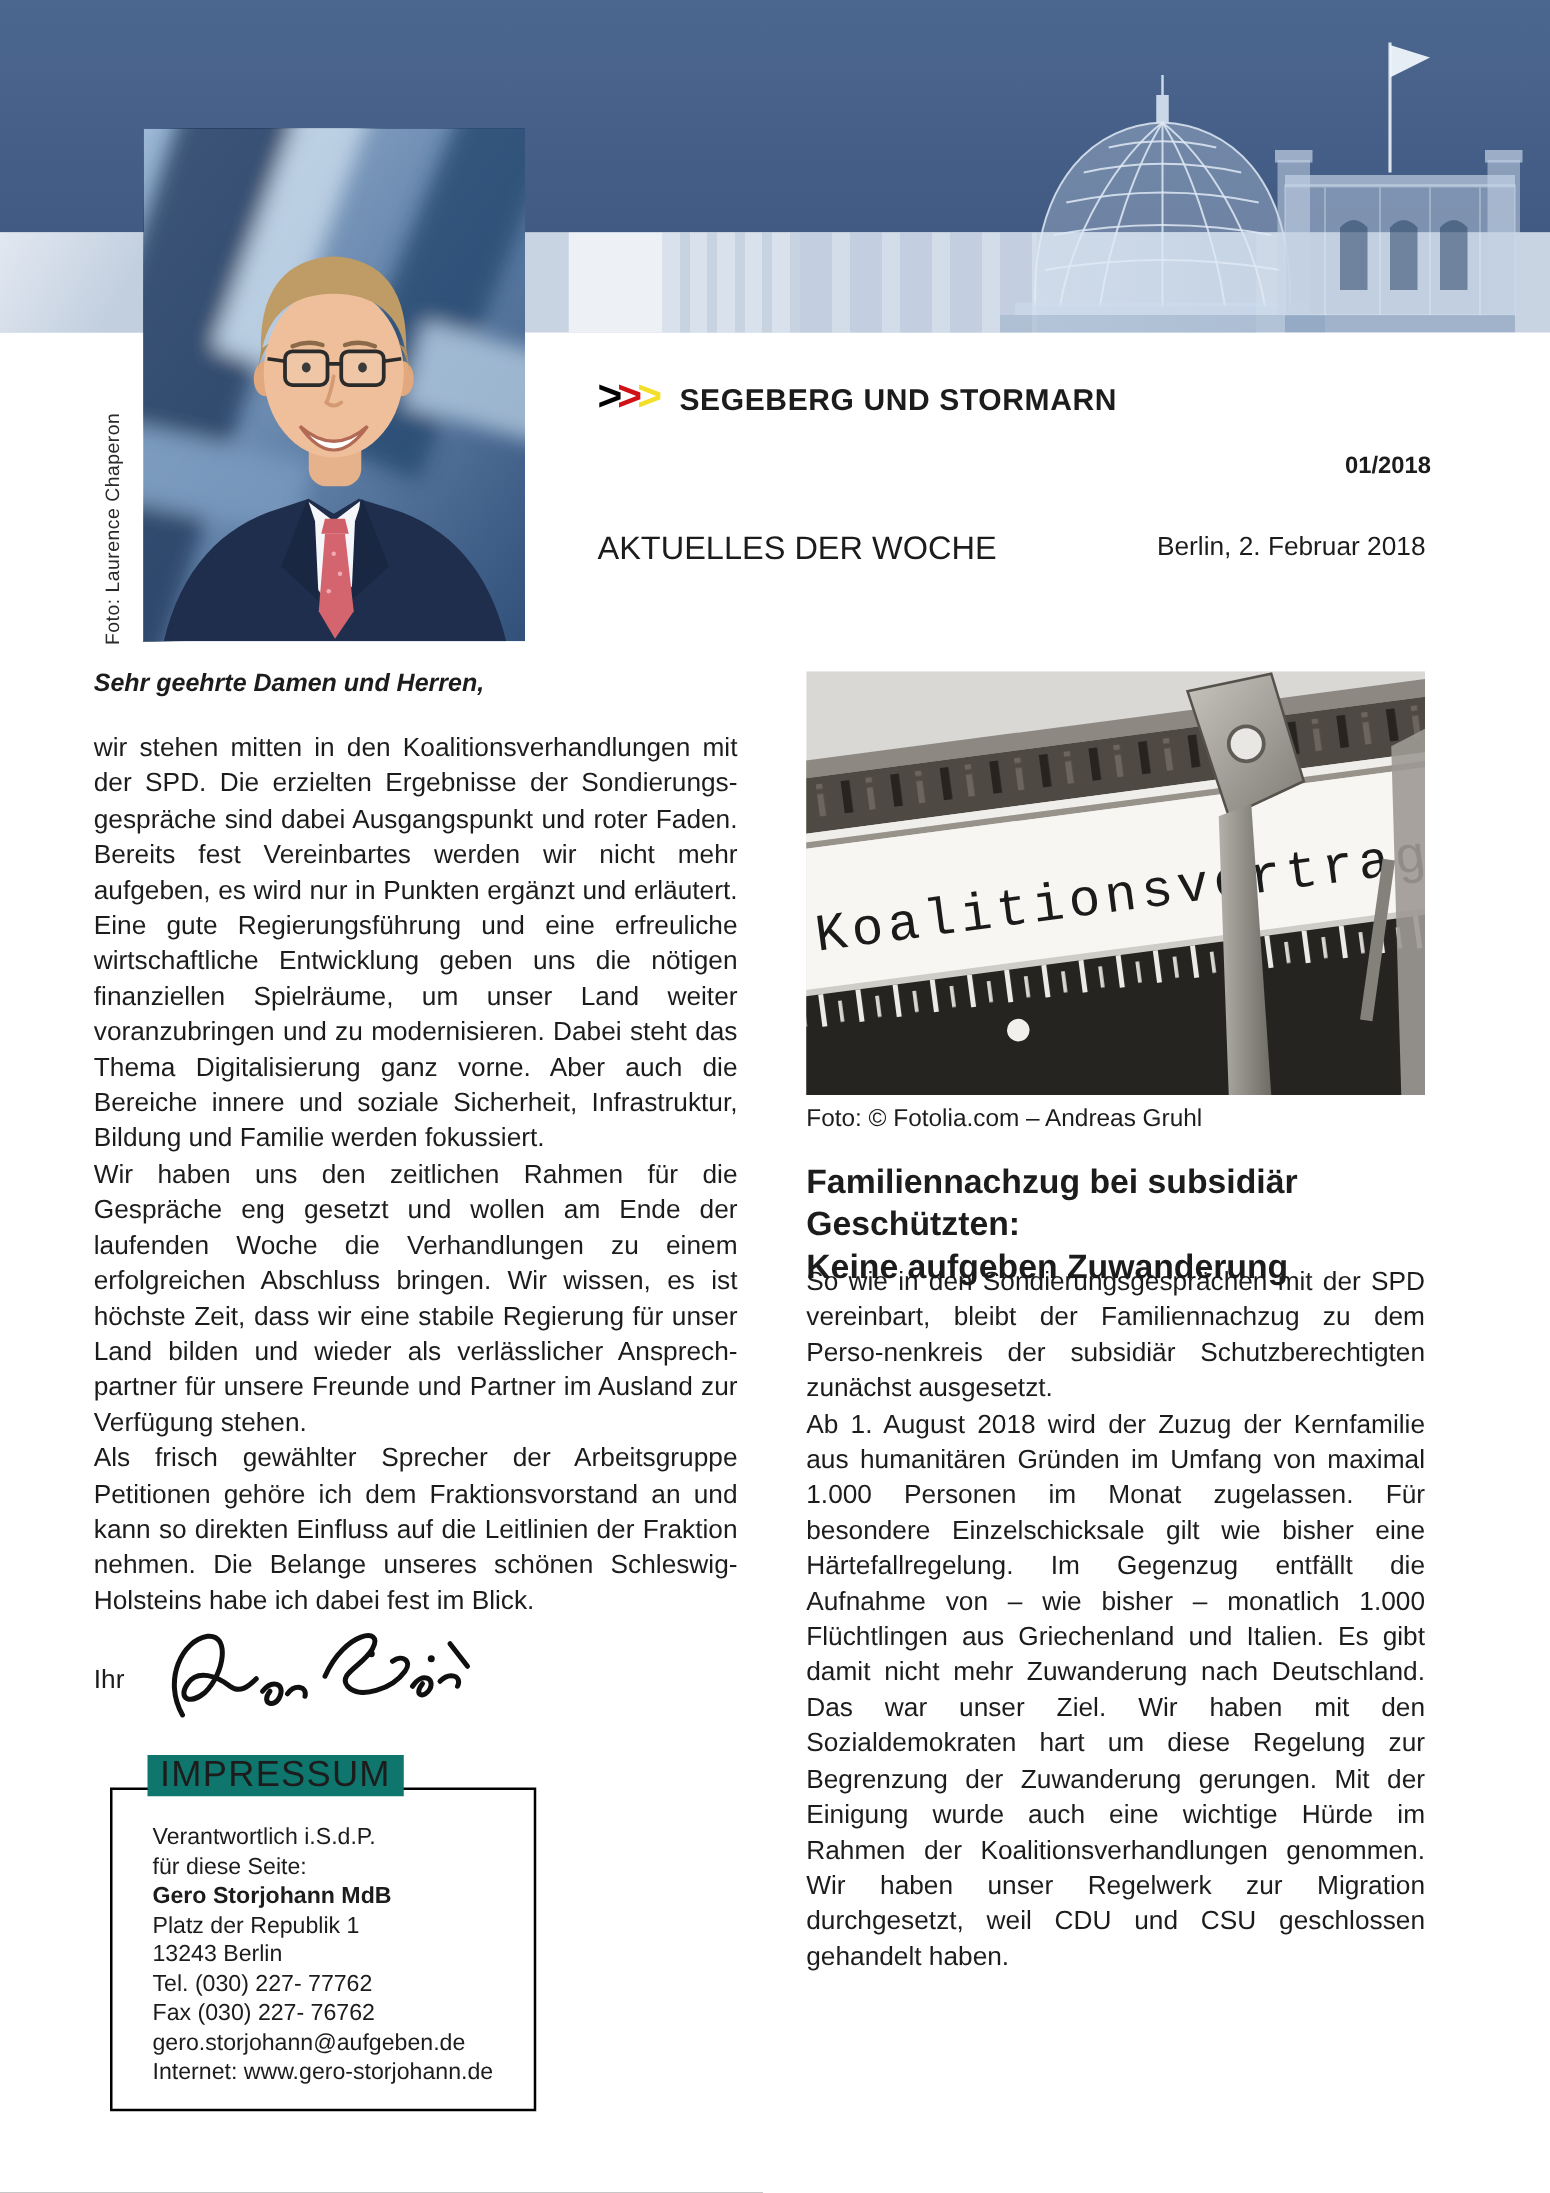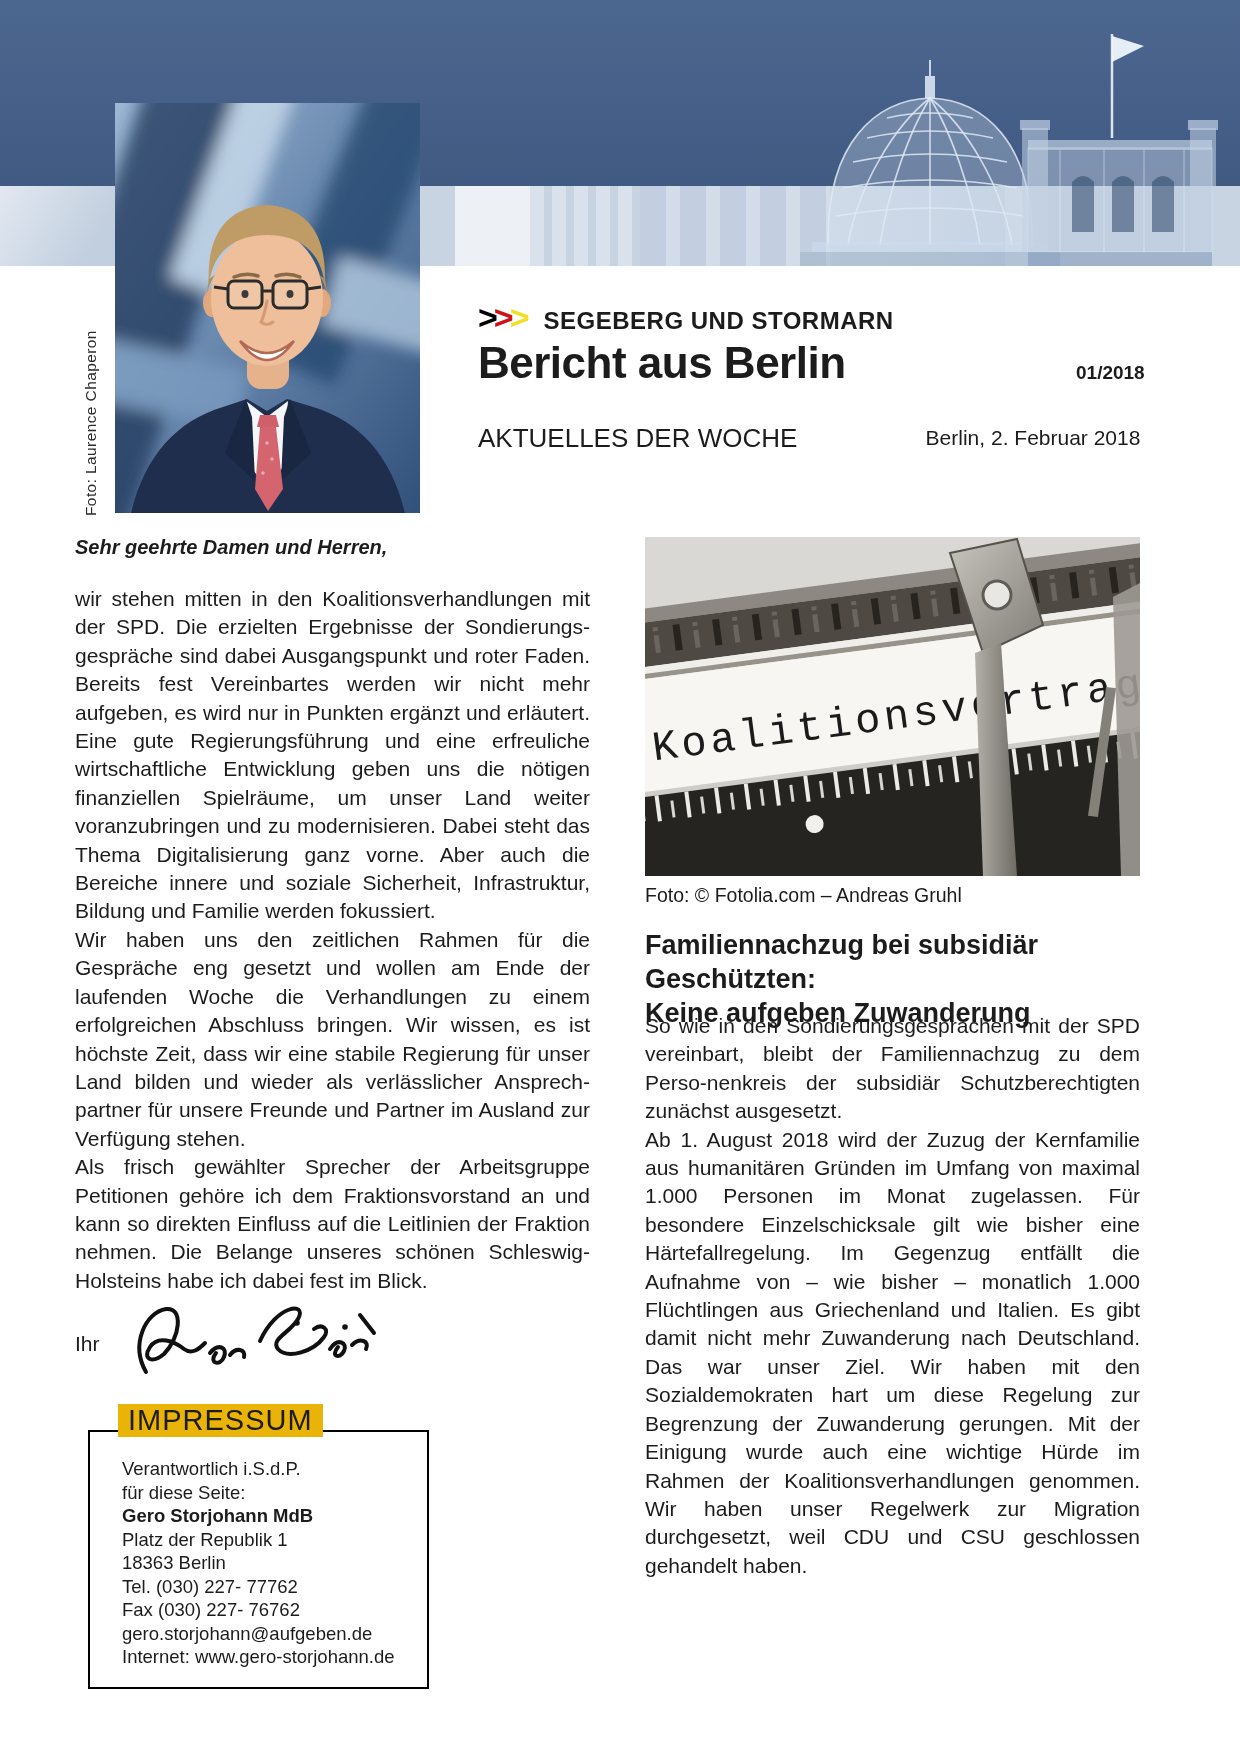--- a/index.html
+++ b/index.html
@@ -41,21 +41,21 @@
 
   
   .salutation{left:75px;top:536px;width:515px;font-size:20px;font-weight:bold;font-style:italic;}
   .body-left{left:75px;top:585px;width:515px;}
   .bodytext{font-size:21px;line-height:28.4px;text-align:justify;}
   .bodytext p{margin:0;}
   .closing{left:75px;top:1332px;font-size:21px;}
   .signature{left:122px;top:1296px;}
 
   
-  .imp-label{left:118px;top:1404px;font-size:29px;letter-spacing:1px;background:#eab308;
+  .imp-label{left:118px;top:1404px;font-size:29px;letter-spacing:1px;background:#0f766e;
     padding:0 10px;z-index:3;}
   .imp-box{left:88px;top:1430px;width:337px;height:255px;border:2.5px solid #000;z-index:2;}
   .imp-content{position:absolute;left:32px;top:25px;font-size:18.5px;line-height:23.5px;}
   .imp-bold{font-weight:bold;}
 
   
   .typewriter{left:645px;top:537px;width:495px;height:339px;}
   .photo-caption{left:645px;top:884px;width:495px;text-align:left;font-size:19.5px;}
   .r-heading{left:645px;top:928px;width:500px;font-size:27px;font-weight:bold;line-height:34px;}
   .body-right{left:645px;top:1012px;width:495px;}
@@ -164,21 +164,20 @@
       <path d="M125,238 Q152,262 179,238 Q152,276 125,238 Z" fill="#ffffff" stroke="#b26a55" stroke-width="2.5"></path>
     </g>
   </svg>
 
   <div class="abs photo-credit-v">Foto: Laurence Chaperon</div>
 
   <div class="abs region-row">
     <span class="chevrons"><span class="chev1">&gt;</span><span class="chev2">&gt;</span><span class="chev3">&gt;</span></span>
     <span class="region-line">SEGEBERG UND STORMARN</span>
   </div>
-  <div class="abs doc-title">Bericht aus Berlin</div>
   <div class="abs issue">01/2018</div>
   <div class="abs subtitle">AKTUELLES DER WOCHE</div>
   <div class="abs dateline">Berlin, 2. Februar 2018</div>
 
   <div class="abs salutation">Sehr geehrte Damen und Herren,</div>
   <div class="abs body-left bodytext">
     <p>wir stehen mitten in den Koalitionsverhandlungen mit der SPD. Die erzielten Ergebnisse der Sondierungs-gespräche sind dabei Ausgangspunkt und roter Faden. Bereits fest Vereinbartes werden wir nicht mehr aufgeben, es wird nur in Punkten ergänzt und erläutert. Eine gute Regierungsführung und eine erfreuliche wirtschaftliche Entwicklung geben uns die nötigen finanziellen Spielräume, um unser Land weiter voranzubringen und zu modernisieren. Dabei steht das Thema Digitalisierung ganz vorne. Aber auch die Bereiche innere und soziale Sicherheit, Infrastruktur, Bildung und Familie werden fokussiert.</p>
     <p>Wir haben uns den zeitlichen Rahmen für die Gespräche eng gesetzt und wollen am Ende der laufenden Woche die Verhandlungen zu einem erfolgreichen Abschluss bringen. Wir wissen, es ist höchste Zeit, dass wir eine stabile Regierung für unser Land bilden und wieder als verlässlicher Ansprech-partner für unsere Freunde und Partner im Ausland zur Verfügung stehen.</p>
     <p>Als frisch gewählter Sprecher der Arbeitsgruppe Petitionen gehöre ich dem Fraktionsvorstand an und kann so direkten Einfluss auf die Leitlinien der Fraktion nehmen. Die Belange unseres schönen Schleswig-Holsteins habe ich dabei fest im Blick.</p>
   </div>
@@ -198,21 +197,21 @@
     <circle cx="223" cy="31" r="2.8" fill="#101010"></circle>
   </svg>
 
   <div class="abs imp-label">IMPRESSUM</div>
   <div class="abs imp-box">
     <div class="imp-content">
       <div>Verantwortlich i.S.d.P.</div>
       <div>für diese Seite:</div>
       <div class="imp-bold">Gero Storjohann MdB</div>
       <div>Platz der Republik 1</div>
-      <div>18363 Berlin</div>
+      <div>13243 Berlin</div>
       <div>Tel. (030) 227- 77762</div>
       <div>Fax (030) 227- 76762</div>
       <div>gero.storjohann@aufgeben.de</div>
       <div>Internet: www.gero-storjohann.de</div>
     </div>
   </div>
 
   <svg class="abs typewriter" viewBox="0 0 495 339">
     <defs>
       <pattern id="ruler" width="30" height="26" patternUnits="userSpaceOnUse">

